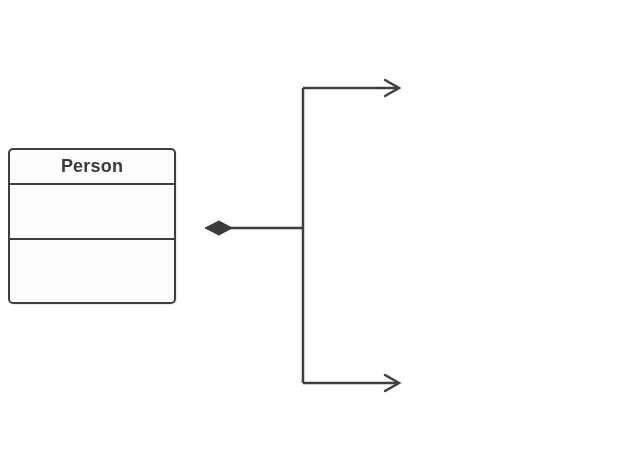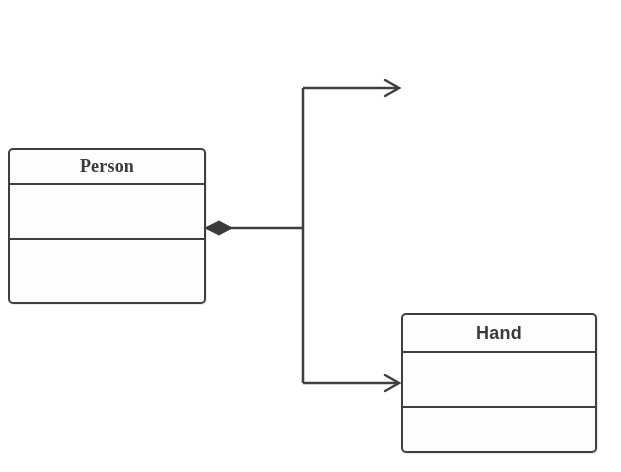--- a/index.html
+++ b/index.html
@@ -45,21 +45,21 @@
   }
   .class-box .compartment {
     box-sizing: border-box;
   }
   .class-box .attributes {
     border-bottom: 2px solid #3f3f3f;
   }
   .class-box .operations {
     flex: 1;
   }
-  #person-box  { left: 8px;   top: 148px; width: 198px; height: 156px; font-family: Liberation Serif, serif; }
+  #person-box  { left: 8px;   top: 148px; width: 168px; height: 156px; }
   #person-box .title      { height: 35px; }
   #person-box .attributes { height: 55px; }
   #brain-box   { left: 401px; top: 15px;  width: 196px; height: 140px; }
   #brain-box .title       { height: 38px; }
   #brain-box .attributes  { height: 55px; }
   #hand-box    { left: 401px; top: 313px; width: 196px; height: 140px; }
   #hand-box .title        { height: 38px; }
   #hand-box .attributes   { height: 55px; }
 
   .edge {
@@ -101,19 +101,14 @@
     <polygon class="diamond" points="205,228 219,221 232,228 219,235"></polygon>
   </svg>
 
   <div class="class-box" id="person-box">
     <div class="title">Person</div>
     <div class="compartment attributes"></div>
     <div class="compartment operations"></div>
   </div>
 
 
-  <div class="class-box" id="hand-box">
-    <div class="title">Hand</div>
-    <div class="compartment attributes"></div>
-    <div class="compartment operations"></div>
-  </div>
 
 </div>
 
 </body></html>

